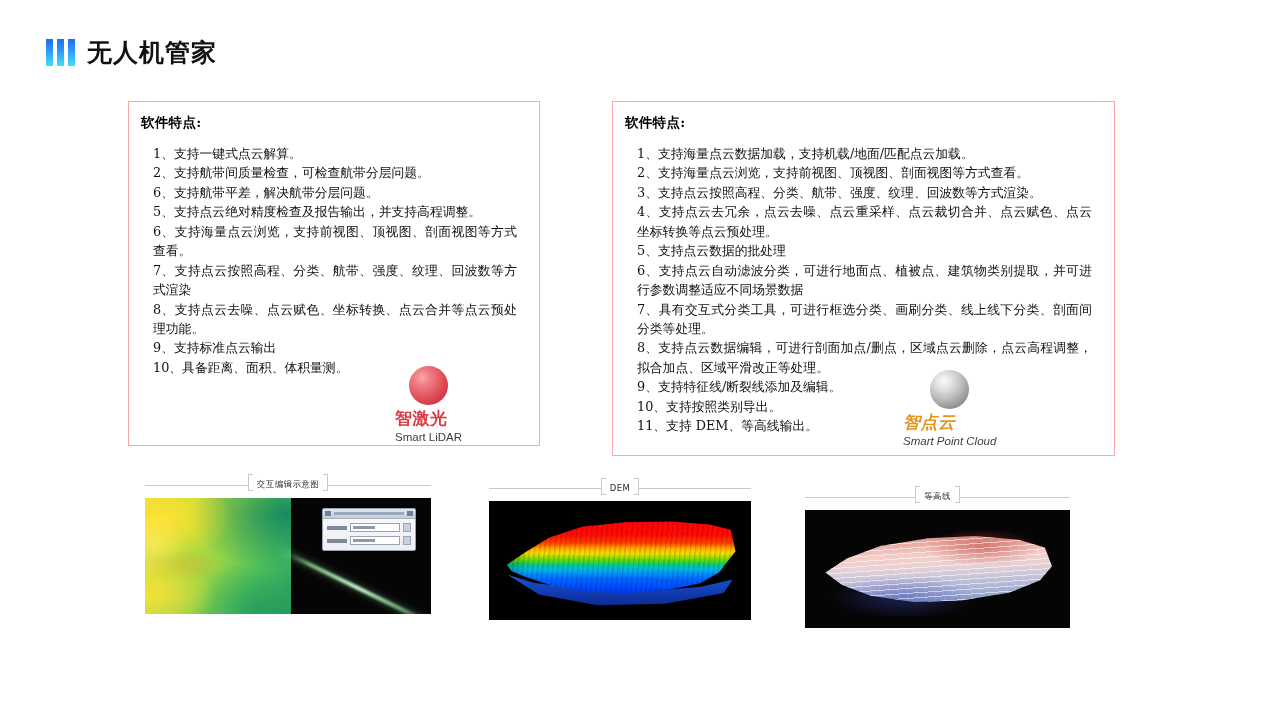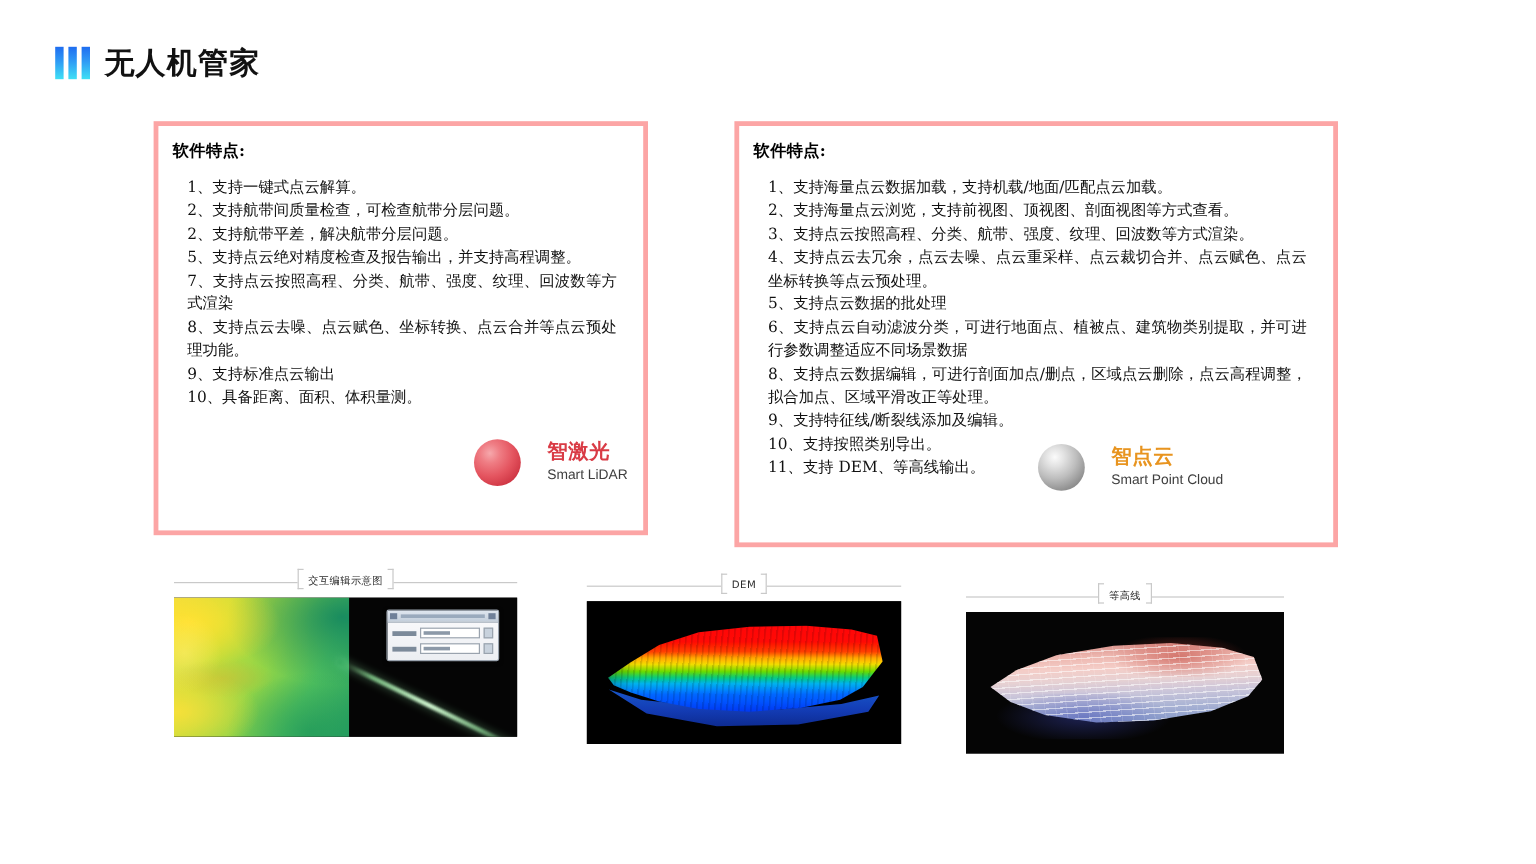--- a/index.html
+++ b/index.html
@@ -41,21 +41,21 @@
     font-size: 25px;
     font-weight: 700;
     letter-spacing: 1px;
     color: #111111;
     white-space: nowrap;
   }
 
   
   .panel {
     position: absolute;
-    border: 4px solid #fca5a5;
+    border: 1px solid #fca5a5;
     background: #ffffff;
     box-sizing: border-box;
   }
   .panel-left {
     left: 128px;
     top: 101px;
     width: 412px;
     height: 345px;
     padding: 12px 10px 10px 12px;
   }
@@ -88,24 +88,25 @@
     text-align: justify;
   }
   .panel-left .feature-list { font-size: 12.8px; }
   .panel-right .feature-list { font-size: 12.8px; }
 
   
   .sublogo {
     position: absolute;
     display: flex;
     align-items: center;
-    gap: 22px;
+    gap: 4px;
+    flex-direction: column;
   }
   .sublogo-lidar { left: 395px; top: 366px; }
-  .sublogo-pcloud { left: 865px; top: 370px; }
+  .sublogo-pcloud { left: 903px; top: 370px; font-style: italic; }
 
   .sphere {
     width: 39px;
     height: 39px;
     border-radius: 50%;
     flex: 0 0 auto;
   }
   .sphere-red {
     background:
       radial-gradient(circle at 34% 30%, #f6a8ac 0%, #ef7d84 22%, #e4545f 52%, #cf3644 78%, #bf2b3a 100%);
@@ -387,22 +388,23 @@
       <i></i>
   </span>
   <span class="brand-title">无人机管家</span>
 </div>
 
 <div class="panel panel-left">
   <div class="panel-title">软件特点:</div>
   <ul class="feature-list">
     <li>1、支持一键式点云解算。</li>
     <li>2、支持航带间质量检查，可检查航带分层问题。</li>
-    <li>2、支持航带平差，解决航带分层问题。</li>
+    <li>6、支持航带平差，解决航带分层问题。</li>
     <li>5、支持点云绝对精度检查及报告输出，并支持高程调整。</li>
+    <li>6、支持海量点云浏览，支持前视图、顶视图、剖面视图等方式查看。</li>
     <li>7、支持点云按照高程、分类、航带、强度、纹理、回波数等方式渲染</li>
     <li>8、支持点云去噪、点云赋色、坐标转换、点云合并等点云预处理功能。</li>
     <li>9、支持标准点云输出</li>
     <li>10、具备距离、面积、体积量测。</li>
   </ul>
 </div>
 
 <div class="sublogo sublogo-lidar">
   <span class="sphere sphere-red"></span>
   <span class="sublogo-text">
@@ -413,20 +415,21 @@
 
 <div class="panel panel-right">
   <div class="panel-title">软件特点:</div>
   <ul class="feature-list">
     <li>1、支持海量点云数据加载，支持机载/地面/匹配点云加载。</li>
     <li>2、支持海量点云浏览，支持前视图、顶视图、剖面视图等方式查看。</li>
     <li>3、支持点云按照高程、分类、航带、强度、纹理、回波数等方式渲染。</li>
     <li>4、支持点云去冗余，点云去噪、点云重采样、点云裁切合并、点云赋色、点云坐标转换等点云预处理。</li>
     <li>5、支持点云数据的批处理</li>
     <li>6、支持点云自动滤波分类，可进行地面点、植被点、建筑物类别提取，并可进行参数调整适应不同场景数据</li>
+    <li>7、具有交互式分类工具，可进行框选分类、画刷分类、线上线下分类、剖面间分类等处理。</li>
     <li>8、支持点云数据编辑，可进行剖面加点/删点，区域点云删除，点云高程调整，拟合加点、区域平滑改正等处理。</li>
     <li>9、支持特征线/断裂线添加及编辑。</li>
     <li>10、支持按照类别导出。</li>
     <li>11、支持 DEM、等高线输出。</li>
   </ul>
 </div>
 
 <div class="sublogo sublogo-pcloud">
   <span class="sphere sphere-grey"></span>
   <span class="sublogo-text">

